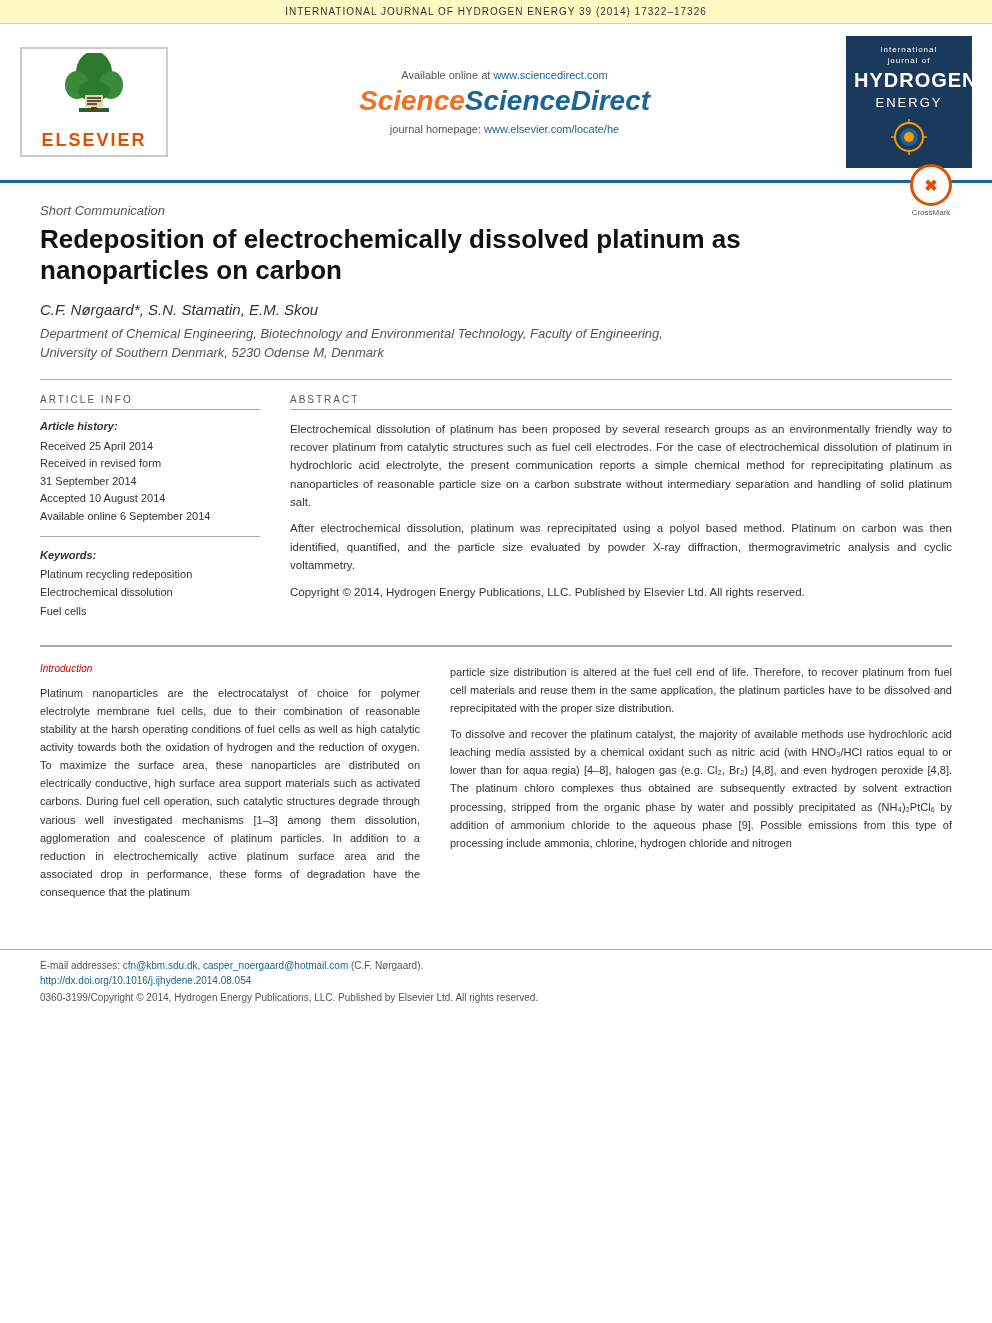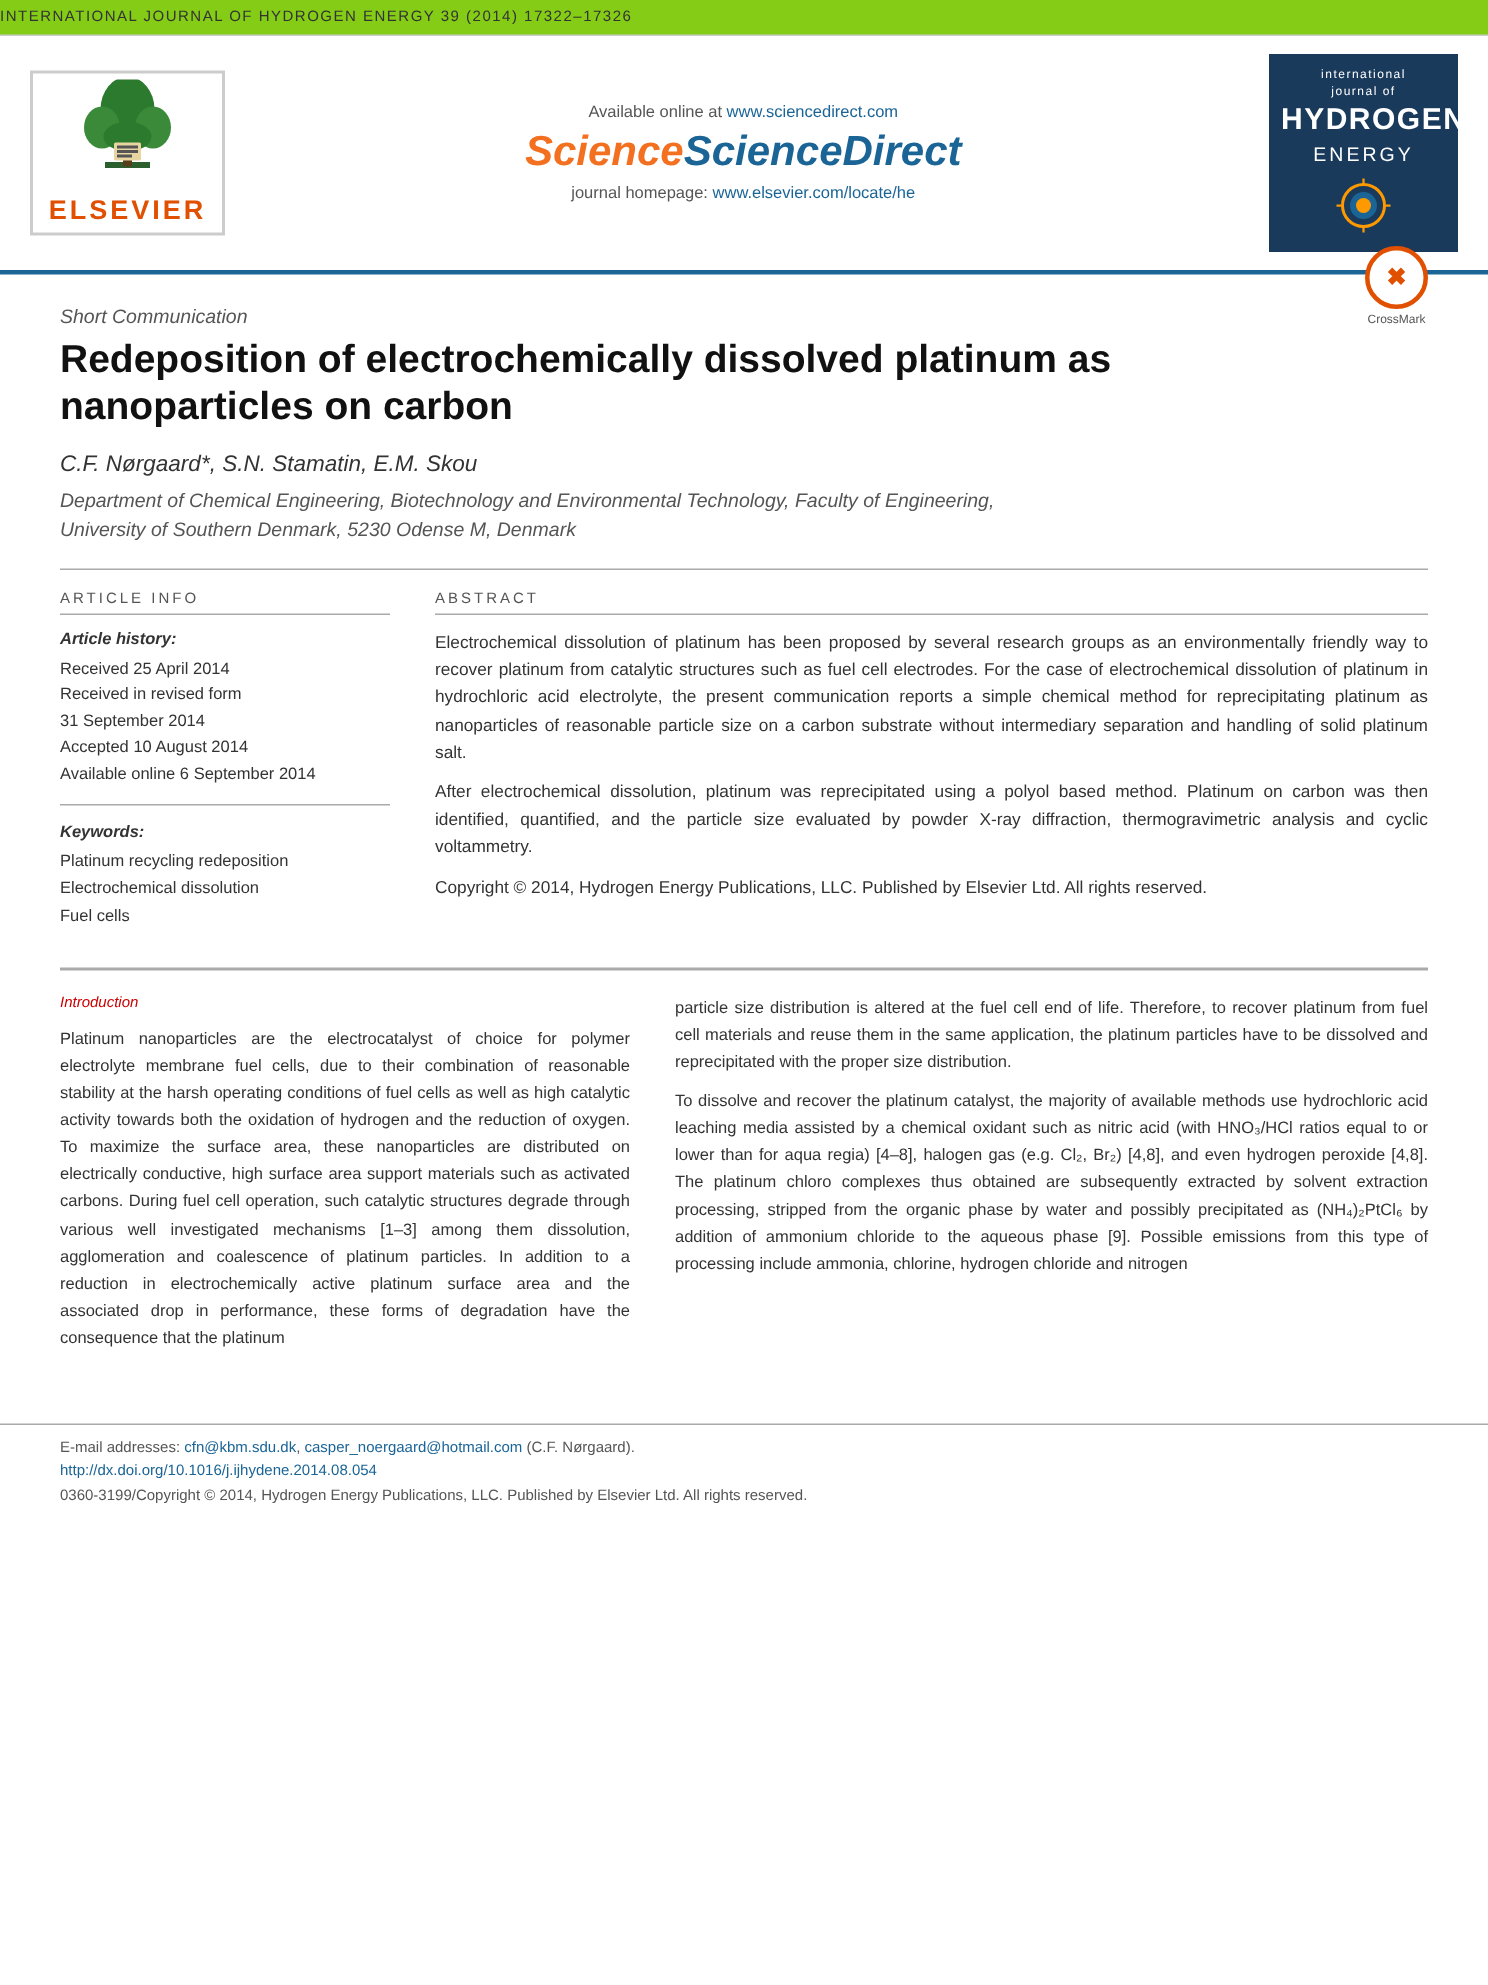--- a/index.html
+++ b/index.html
@@ -7,38 +7,39 @@
       font-family: Arial, Helvetica, sans-serif;
       background: #fff;
       width: 992px;
       min-height: 1323px;
       font-size: 13px;
       color: #222;
     }
 
     
     .top-bar {
-      background: #84cc16;
+      background: #fef9c3;
+      text-align: center;
       padding: 6px 0;
       font-size: 10px;
       letter-spacing: 1px;
       color: #333;
       border-bottom: 1px solid #ccc;
     }
 
     
     .journal-header {
       display: flex;
       align-items: center;
       padding: 12px 20px;
       border-bottom: 3px solid #1a6496;
     }
 
     .elsevier-logo {
-      width: 130px;
+      width: 148px;
       margin-right: 20px;
       flex-shrink: 0;
     }
 
     .elsevier-logo-inner {
       border: 2px solid #ccc;
       padding: 4px;
       text-align: center;
     }
 

